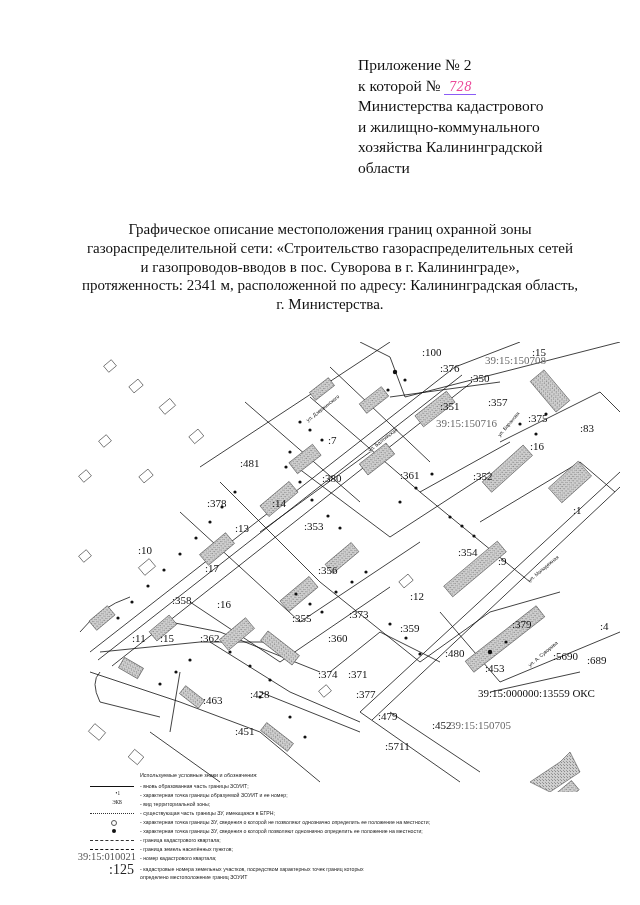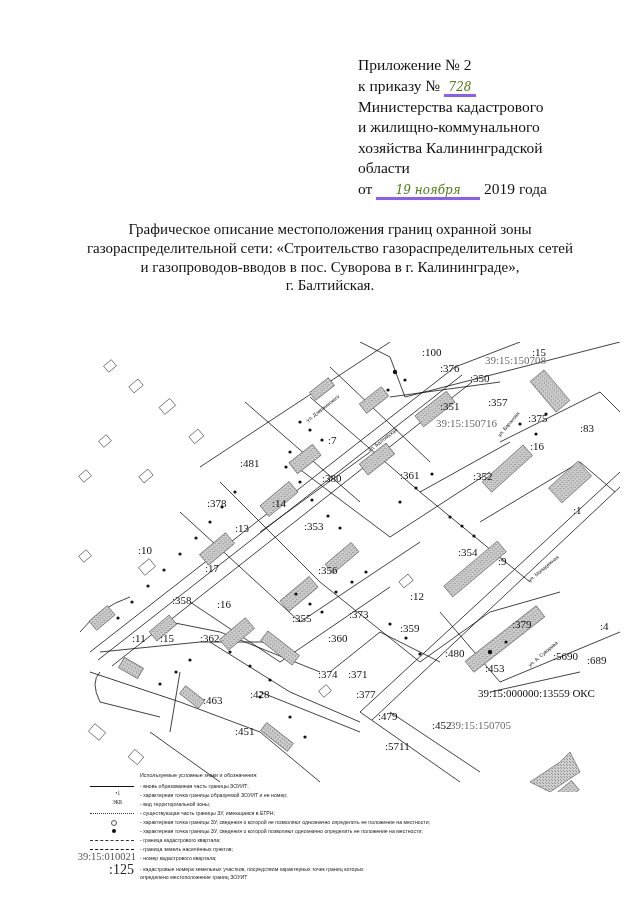--- a/index.html
+++ b/index.html
@@ -2,22 +2,22 @@
 <html><head>
 <meta charset="utf-8">
 <style>
   html, body { margin: 0; padding: 0; background: #ffffff; }
   body { width: 640px; height: 905px; position: relative; overflow: hidden;
          font-family: "Liberation Serif", serif; color: #111; }
   .appendix { position: absolute; left: 358px; top: 55px; width: 240px;
               font-size: 15.5px; line-height: 20.5px; }
   .appendix .line { white-space: nowrap; }
   .hand { font-family: "DejaVu Serif", serif; font-style: italic; font-size: 12px;
-          display: inline-block; border-bottom: 3px solid #8b5cf6; text-align: center;
-          line-height: 14px; color: #4d7c0f; }
+          display: inline-block; border-bottom: 1px solid #8b5cf6; text-align: center;
+          line-height: 14px; color: #ec4899; }
   .hand.num { width: 32px; }
   .hand.date { width: 104px; }
   .title { position: absolute; left: 60px; top: 220px; width: 540px; text-align: center;
            font-size: 15px; line-height: 18.8px; }
   .map { position: absolute; left: 60px; top: 326px; width: 560px; height: 450px; margin-top: 16px; }
   .map svg { display: block; }
   .legend { position: absolute; left: 60px; top: 772px; width: 520px;
             font-family: "Liberation Sans", sans-serif; font-size: 5.2px; color: #222; }
   .legend .head { position: absolute; left: 80px; top: 0; font-size: 5.4px; }
   .legend .row { position: absolute; left: 0; height: 8px; width: 520px; text-align: right; }
@@ -30,39 +30,35 @@
   .stroke-dashdot { position: absolute; right: 4px; top: 4px; width: 44px; border-top: 1px dashed #111; }
   .dot-fill { position: absolute; right: 22px; top: 2px; width: 4px; height: 4px; border-radius: 50%; background:#111; }
   .dot-open { position: absolute; right: 21px; top: 1.5px; width: 4px; height: 4px; border-radius: 50%; border: 0.8px solid #555; }
 </style>
 </head>
 <body>
 
 <div class="appendix">
   <div class="line">Приложение № 2</div>
   <div class="line">
-    <span>к приказу №</span>
+    <span>к которой №</span>
     <span class="hand num">728</span>
   </div>
   <div class="line">Министерства кадастрового</div>
   <div class="line">и жилищно-коммунального</div>
   <div class="line">хозяйства Калининградской</div>
   <div class="line">области</div>
-  <div class="line">
-    <span>от</span>
-    <span class="hand date">19 ноября</span>
-    <span>2019 года</span>
-  </div>
 </div>
 
 <div class="title">
   <div>Графическое описание местоположения границ охранной зоны</div>
   <div>газораспределительной сети: «Строительство газораспределительных сетей</div>
   <div>и газопроводов-вводов в пос. Суворова в г. Калининграде»,</div>
-  <div>г. Балтийская.</div>
+  <div>протяженность: 2341 м, расположенной по адресу: Калининградская область,</div>
+  <div>г. Министерства.</div>
 </div>
 
 <div class="map">
   <svg width="560" height="450" viewBox="0 0 560 450" xmlns="http://www.w3.org/2000/svg" font-family="Liberation Serif, serif">
     <defs>
       <pattern id="hatch" width="3" height="3" patternUnits="userSpaceOnUse">
         <rect width="3" height="3" fill="#cfcfcf"></rect>
         <rect width="1" height="1" fill="#8a8a8a"></rect>
         <rect x="2" y="2" width="1" height="1" fill="#9a9a9a"></rect>
       </pattern>

